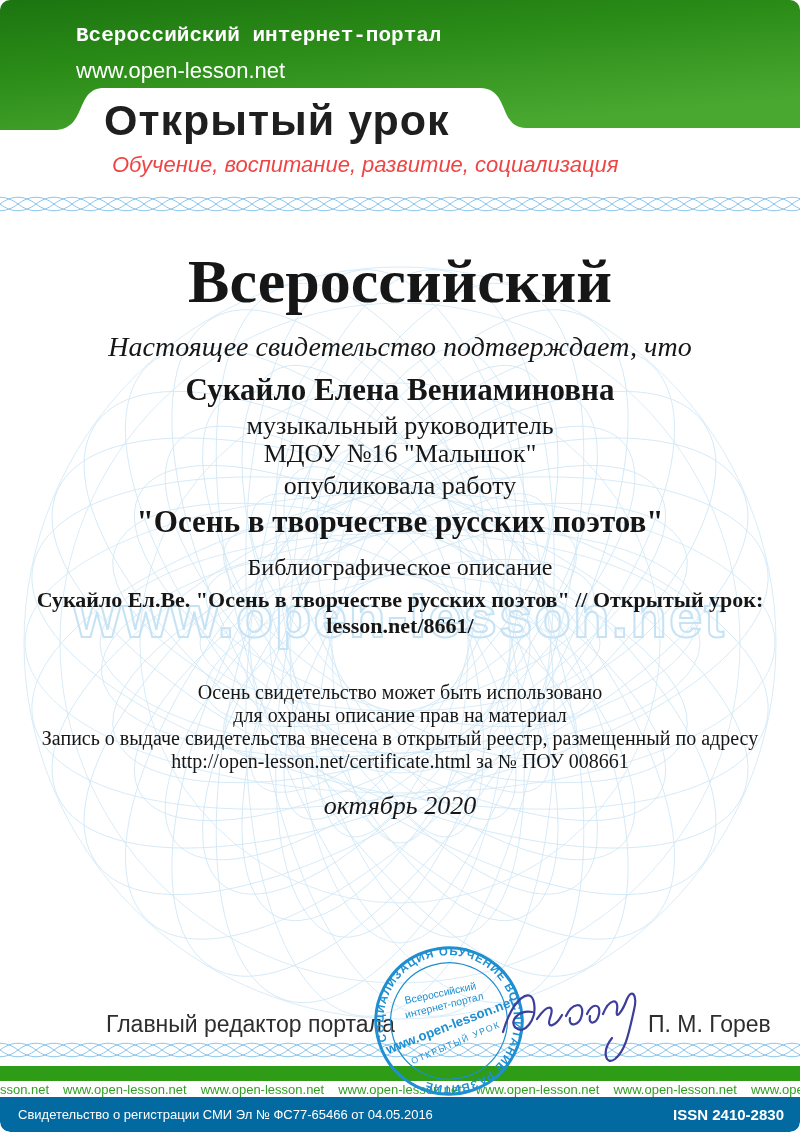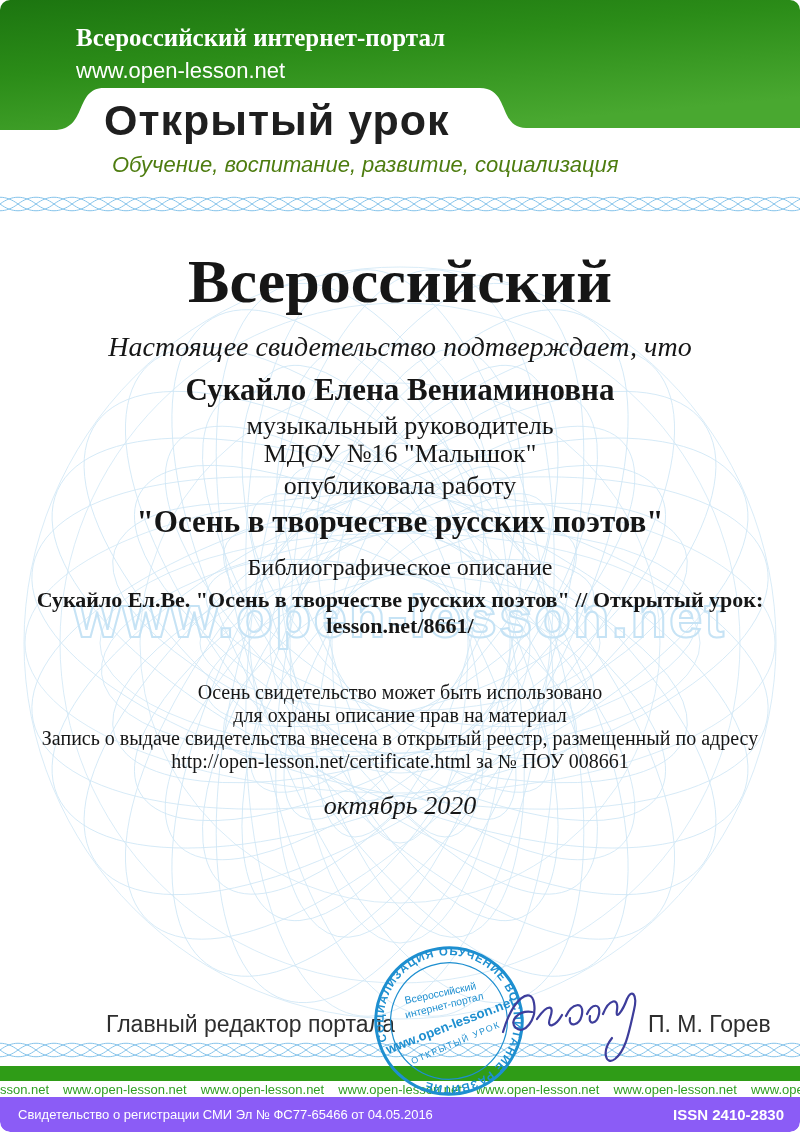--- a/index.html
+++ b/index.html
@@ -1,26 +1,26 @@
 <!DOCTYPE html>
 <html><head>
 <meta charset="utf-8">
 <style>
   html,body{margin:0;padding:0;background:#ffffff;}
   .page{position:relative;width:800px;height:1132px;background:#ffffff;overflow:hidden;
         border-radius:10px;font-family:"Liberation Serif",serif;}
   
   .header-svg{position:absolute;left:0;top:0;z-index:3;}
   .brand-title{position:absolute;left:76px;top:24px;z-index:4;color:#ffffff;
-    font-family:Liberation Serif, serif;font-weight:700;font-size:25px;}
+    font-family:Liberation Mono, monospace;font-weight:700;font-size:21px;}
   .brand-url{position:absolute;left:76px;top:58px;z-index:4;color:#ffffff;
     font-family:"Liberation Sans",sans-serif;font-size:22px;}
   .site-name{position:absolute;left:104px;top:96px;z-index:4;color:#1f1f1f;
     font-family:"Liberation Sans",sans-serif;font-weight:700;font-size:43px;letter-spacing:1px;}
-  .site-tagline{position:absolute;left:112px;top:152px;z-index:4;color:#4d7c0f;
+  .site-tagline{position:absolute;left:112px;top:152px;z-index:4;color:#ef4444;
     font-family:"Liberation Sans",sans-serif;font-style:italic;font-size:22px;}
   
   .gline{position:absolute;left:0;z-index:1;}
   .rosette{position:absolute;left:15px;top:258px;z-index:1;}
   .watermark{position:absolute;left:0;right:0;top:582px;z-index:1;text-align:center;
     font-family:"Liberation Sans",sans-serif;font-weight:700;font-size:60px;letter-spacing:2px;
     color:rgba(255,255,255,0.1);-webkit-text-stroke:2px #c6e3f5;}
   
   .cline{position:absolute;left:0;right:0;text-align:center;z-index:2;color:#161616;}
   .doc-title{top:246px;font-size:62px;font-weight:700;}
@@ -41,21 +41,21 @@
     font-family:"Liberation Sans",sans-serif;font-size:23px;}
   .editor-name{position:absolute;left:648px;top:1011px;z-index:2;color:#2e2e2e;
     font-family:"Liberation Sans",sans-serif;font-size:23px;}
   .stamp{position:absolute;left:370px;top:942px;z-index:5;}
   .signature{position:absolute;left:495px;top:970px;z-index:6;}
   
   .foot-bar1{position:absolute;left:0;top:1066px;width:800px;height:15px;background:#2f9c17;z-index:3;}
   .foot-strip{position:absolute;left:0;top:1081px;width:800px;height:16px;background:#ffffff;z-index:3;
     display:flex;align-items:center;justify-content:center;overflow:hidden;white-space:nowrap;}
   .foot-strip span{color:#2f9e23;font-family:"Liberation Sans",sans-serif;font-size:13px;margin:0 7px;}
-  .foot-bar2{position:absolute;left:0;top:1097px;width:800px;height:35px;background:#8b5cf6;z-index:3;
+  .foot-bar2{position:absolute;left:0;top:1097px;width:800px;height:35px;background:#0369a1;z-index:3;
     border-radius:0 0 10px 10px;display:flex;align-items:center;}
   .foot-reg{color:#ffffff;font-family:"Liberation Sans",sans-serif;font-size:13px;margin-left:18px;flex:1;}
   .foot-issn{color:#ffffff;font-family:"Liberation Sans",sans-serif;font-size:15px;font-weight:700;margin-right:16px;}
 </style>
 </head>
 <body>
 
 <div class="page">
 
   <svg width="0" height="0" style="position:absolute">

